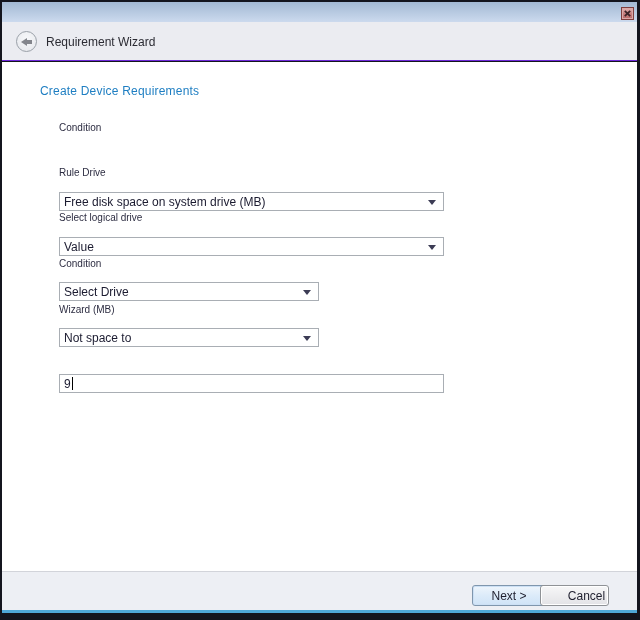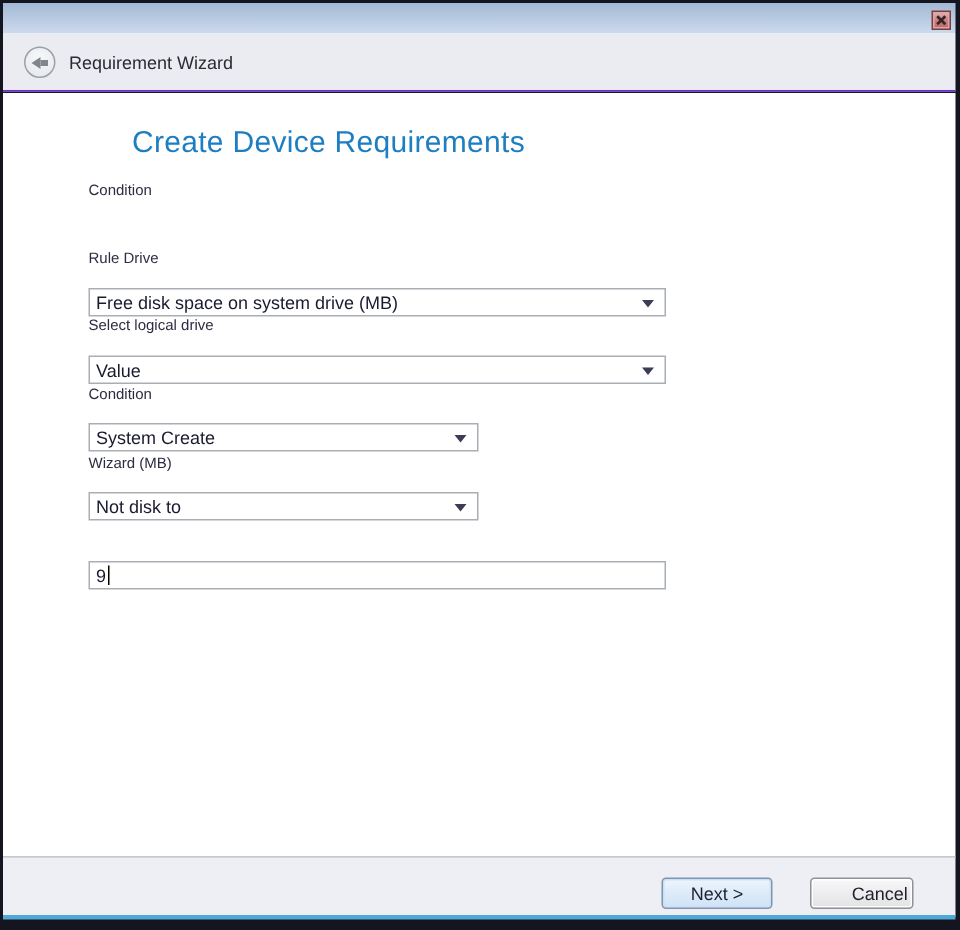--- a/index.html
+++ b/index.html
@@ -49,23 +49,22 @@
     position: absolute; left: 44px; top: 13px;
     font-size: 12px; color: #2b2b33;
   }
   
   .content {
     position: absolute; left: 2px; top: 62px; width: 635px; height: 509px;
     background: #ffffff;
   }
   .page-heading {
     position: absolute; left: 38px; top: 22px;
-    font-size: 20px; font-weight: 400; color: #1e7ec2;
+    font-size: 12px; font-weight: 400; color: #1e7ec2;
     letter-spacing: 0.2px;
-    margin-left: 48px;
   }
   .field-label {
     position: absolute; left: 57px;
     font-size: 10px; color: #2d2d42; line-height: 14px;
   }
   .combo, .textbox {
     position: absolute; left: 57px; height: 19px;
     background: #ffffff;
     border: 1px solid #a9aeb4;
     margin-top: 48px;
@@ -104,21 +103,21 @@
     border-top: 1px solid #d2d4da;
   }
   .btn {
     position: absolute; top: 13px; height: 21px;
     font-family: "Liberation Sans", "DejaVu Sans", sans-serif;
     font-size: 12px; color: #1f1f2e;
     border-radius: 3px;
     cursor: pointer;
   }
   .btn-next {
-    left: 439px; width: 74px;
+    left: 470px; width: 74px;
     border: 1px solid #7f96ad;
     background: linear-gradient(180deg, #eef5fc 0%, #dcebf9 50%, #cfe3f7 100%);
     box-shadow: inset 0 0 0 1px #cce0f5;
   }
   .btn-cancel {
     left: 538px; width: 69px;
     border: 1px solid #8f9296;
     background: linear-gradient(180deg, #f7f7f8 0%, #ededef 50%, #e3e3e6 100%);
     box-shadow: inset 0 0 0 1px #ffffff;
     padding-left: 24px;
@@ -159,27 +158,27 @@
   </div>
 
   <div class="field-label" style="top:104px">Rule Drive</div>
   <div class="combo wide" style="top:127px">
     <span class="combo-text">Value</span>
     <span class="combo-arrow"></span>
   </div>
 
   <div class="field-label" style="top:149px">Select logical drive</div>
   <div class="combo narrow" style="top:172px">
-    <span class="combo-text">System Create</span>
+    <span class="combo-text">Select Drive</span>
     <span class="combo-arrow"></span>
   </div>
 
   <div class="field-label" style="top:195px">Condition</div>
   <div class="combo narrow" style="top:218px">
-    <span class="combo-text">Not disk to</span>
+    <span class="combo-text">Not space to</span>
     <span class="combo-arrow"></span>
   </div>
 
   <div class="field-label" style="top:241px">Wizard (MB)</div>
   <div class="textbox wide" style="top:264px">
     <input value="9" style="">
     <div class="caret"></div>
   </div>
 </div>
 

